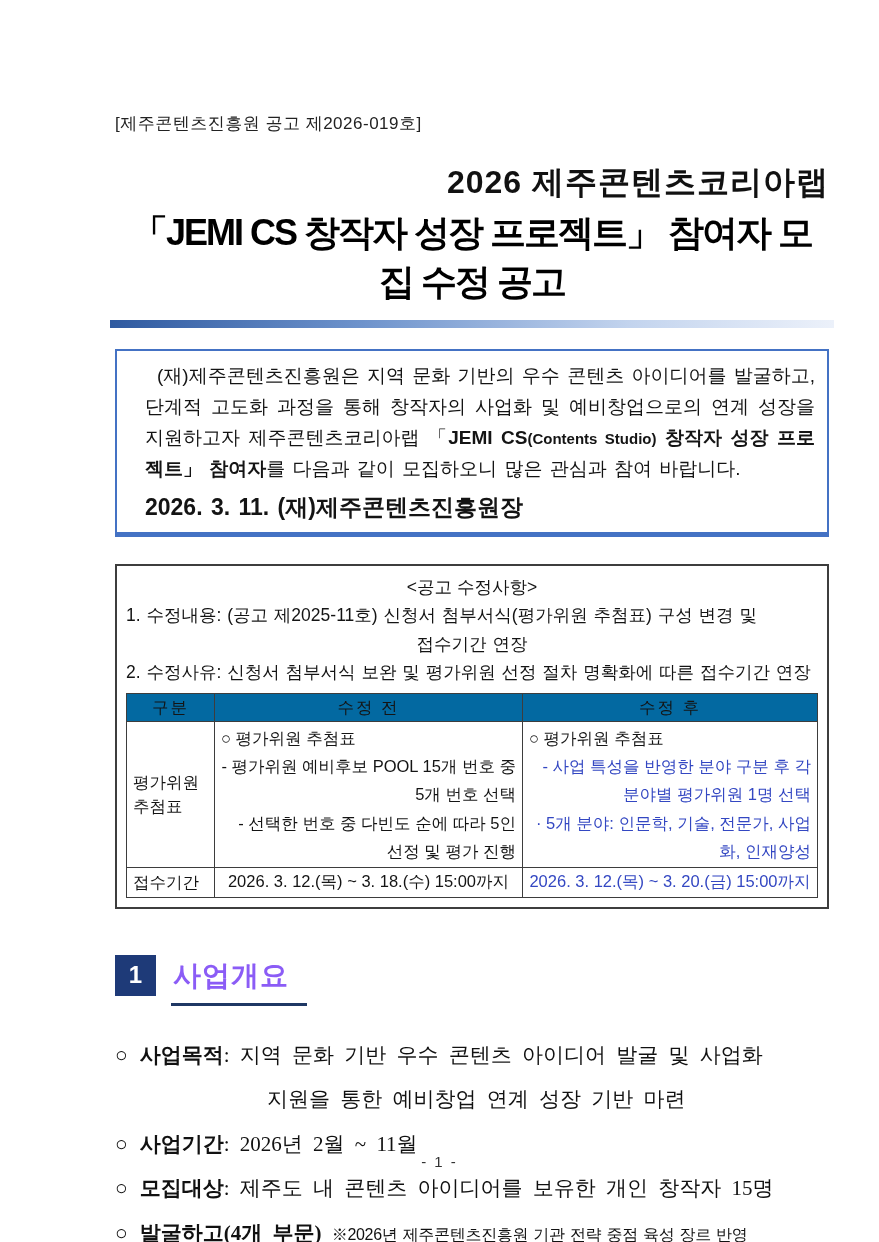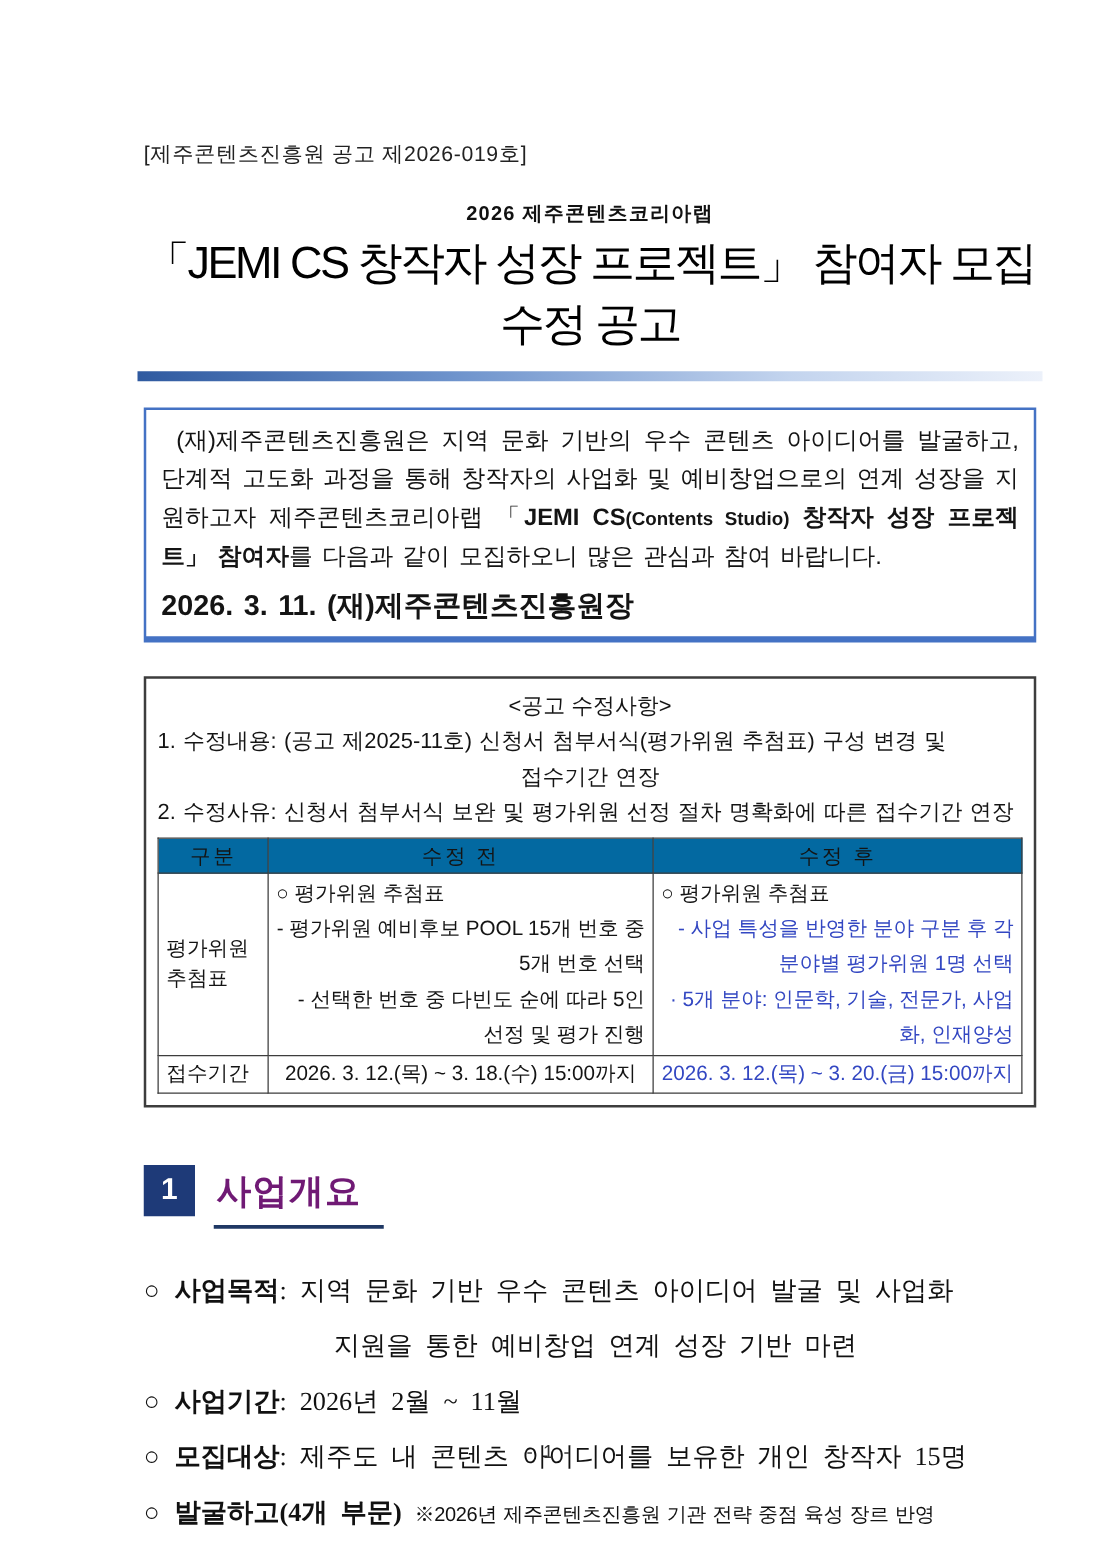--- a/index.html
+++ b/index.html
@@ -19,46 +19,46 @@
     margin-left: 83px;
     padding-top: 112px;
   }
   .doc-number {
     font-size: 17px;
     letter-spacing: 0.5px;
     color: #222;
   }
   .title1 {
     margin-top: 26px;
-    text-align: center;
-    font-size: 16px;
+    text-align: right;
+    font-size: 32px;
     font-weight: 700;
     letter-spacing: 1px;
     color: #111;
   }
   .title2 {
     margin-top: 4px;
     text-align: center;
     font-size: 36px;
-    font-weight: 400;
+    font-weight: 700;
     letter-spacing: -2px;
     color: #000;
   }
   .gradient-bar {
     margin-top: 13px;
     margin-left: -5px;
     width: 724px;
     height: 8px;
     background: linear-gradient(90deg, #2f5aa0 0%, #6e93cc 35%, #c3d4ee 72%, #ecf1fa 100%);
   }
   .intro-box {
     margin-top: 21px;
     border: 2px solid #4472c4;
     border-bottom-width: 5px;
-    padding: 9px 12px 6px 12px;
+    padding: 9px 12px 6px 28px;
     font-size: 19px;
     line-height: 1.64;
     text-align: justify;
     word-spacing: 2px;
     color: #141414;
   }
   .intro-text { text-indent: 12px; }
   .intro-box .b { font-weight: 700; }
   .intro-box .small { font-size: 15px; }
   .sign {
@@ -122,21 +122,21 @@
     background: #1e3a78;
     color: #ffffff;
     font-size: 24px;
     font-weight: 700;
     flex: 0 0 auto;
   }
   .heading-text {
     display: inline-block;
     font-size: 28px;
     font-weight: 700;
-    color: #701a75;
+    color: #8b5cf6;
     letter-spacing: 1px;
     border-bottom: 3px solid #1f3864;
     padding: 2px 18px 8px 2px;
   }
   .bullets {
     margin-top: 27px;
     font-family: "Liberation Serif", serif;
     font-size: 21px;
     color: #111;
   }

